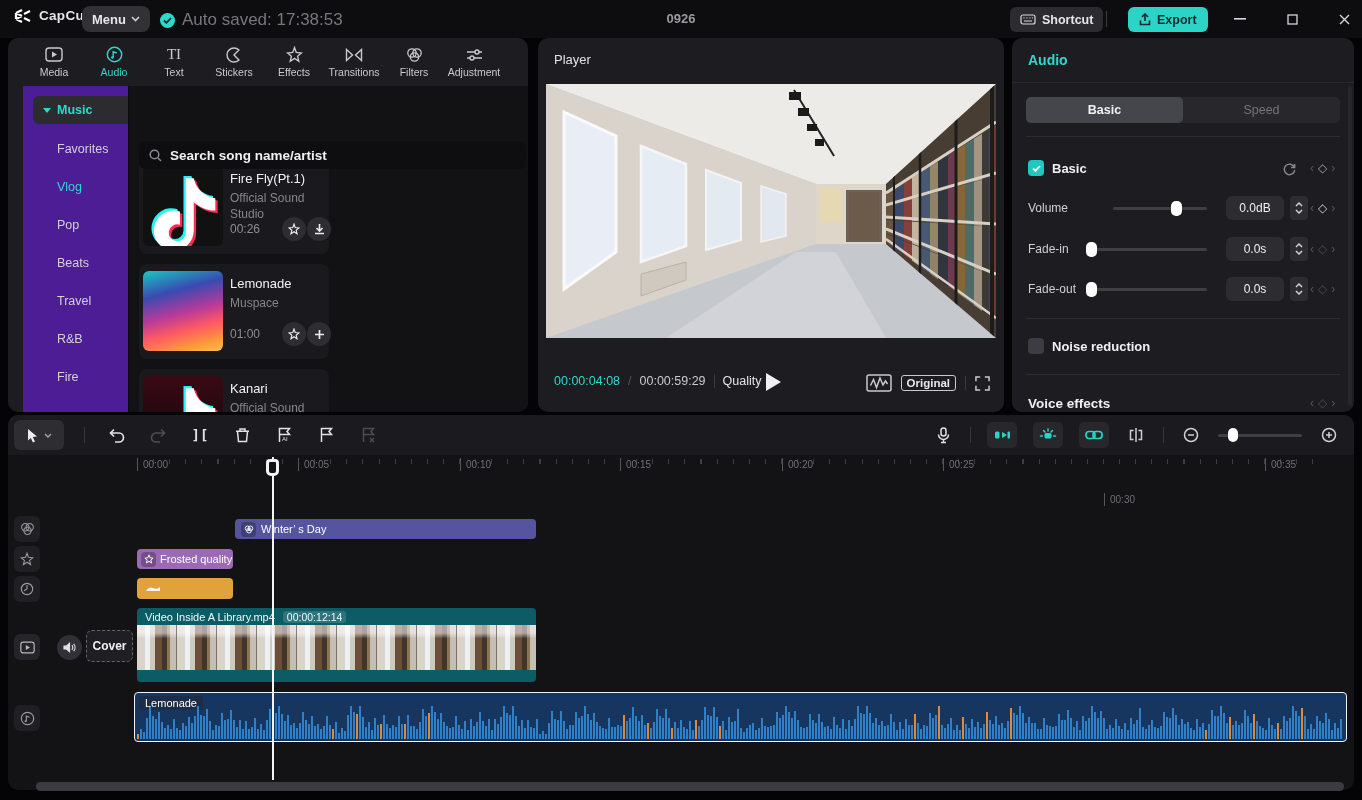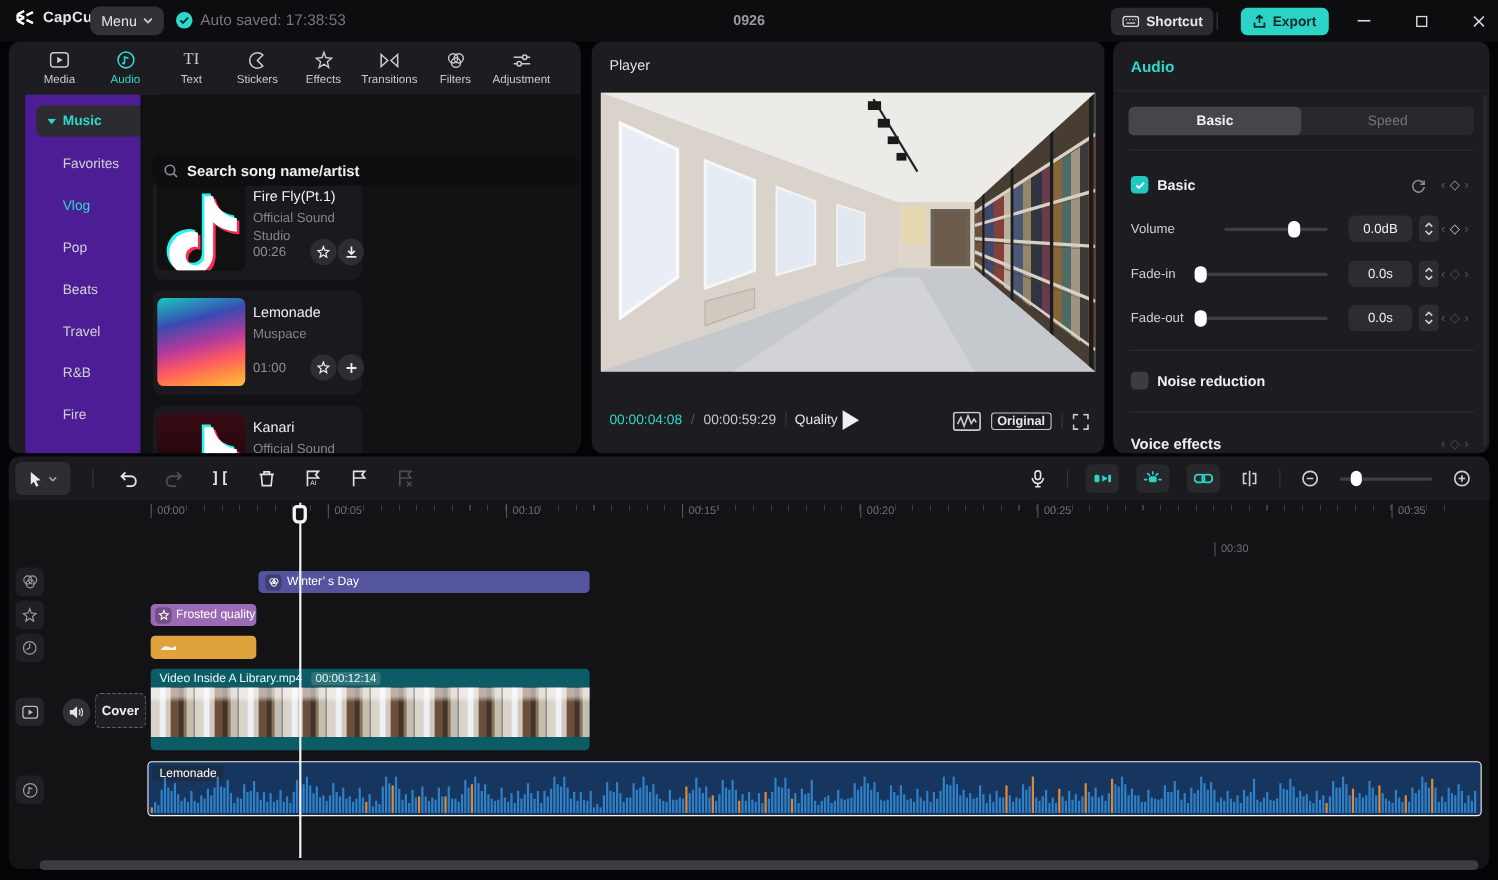--- a/index.html
+++ b/index.html
@@ -5,23 +5,23 @@
   * { margin:0; padding:0; box-sizing:border-box; }
   html,body { width:1362px; height:800px; overflow:hidden; background:#040406;
     font-family:"Liberation Sans","DejaVu Sans",sans-serif; color:#e6e6ea; }
   svg { display:block; }
 
   
   #topbar { position:absolute; left:0; top:0; width:1362px; height:38px; background:#0d0d10; }
   .logo-wrap { position:absolute; left:14px; top:8px; display:flex; align-items:center; gap:7px; }
   .logo-text { font-size:13.5px; font-weight:bold; letter-spacing:.3px; }
   #menu-btn { position:absolute; left:82px; top:6px; height:26px; padding:0 10px; background:#313136;
-    border-radius:8px; display:flex; align-items:center; gap:5px; font-size:13px; font-weight:normal; }
+    border-radius:8px; display:flex; align-items:center; gap:5px; font-size:13px; font-weight:bold; }
   .autosave { position:absolute; left:160px; top:10px; display:flex; align-items:center; gap:7px;
-    color:#76767c; font-size:14px; }
+    color:#76767c; font-size:17px; }
   .save-check { width:15px; height:15px; border-radius:50%; background:#2ed9cc; display:flex;
     align-items:center; justify-content:center; }
   #project-title { position:absolute; left:0; right:0; top:11px; text-align:center; color:#9a9aa0;
     font-size:13px; font-weight:bold; }
   #shortcut-btn { position:absolute; left:1010px; top:7px; height:25px; padding:0 10px; background:#2b2b30;
     border-radius:6px; display:flex; align-items:center; gap:6px; font-size:12.5px; font-weight:bold; }
   .tb-divider { position:absolute; left:1106px; top:11px; width:1px; height:16px; background:#3a3a40; }
   #export-btn { position:absolute; left:1128px; top:7px; height:25px; padding:0 11px; background:#2bd4c6;
     border-radius:6px; display:flex; align-items:center; gap:6px; font-size:12.5px; font-weight:bold; color:#0b2a28; }
   .win-btn { position:absolute; top:6px; width:26px; height:26px; display:flex; align-items:center;

